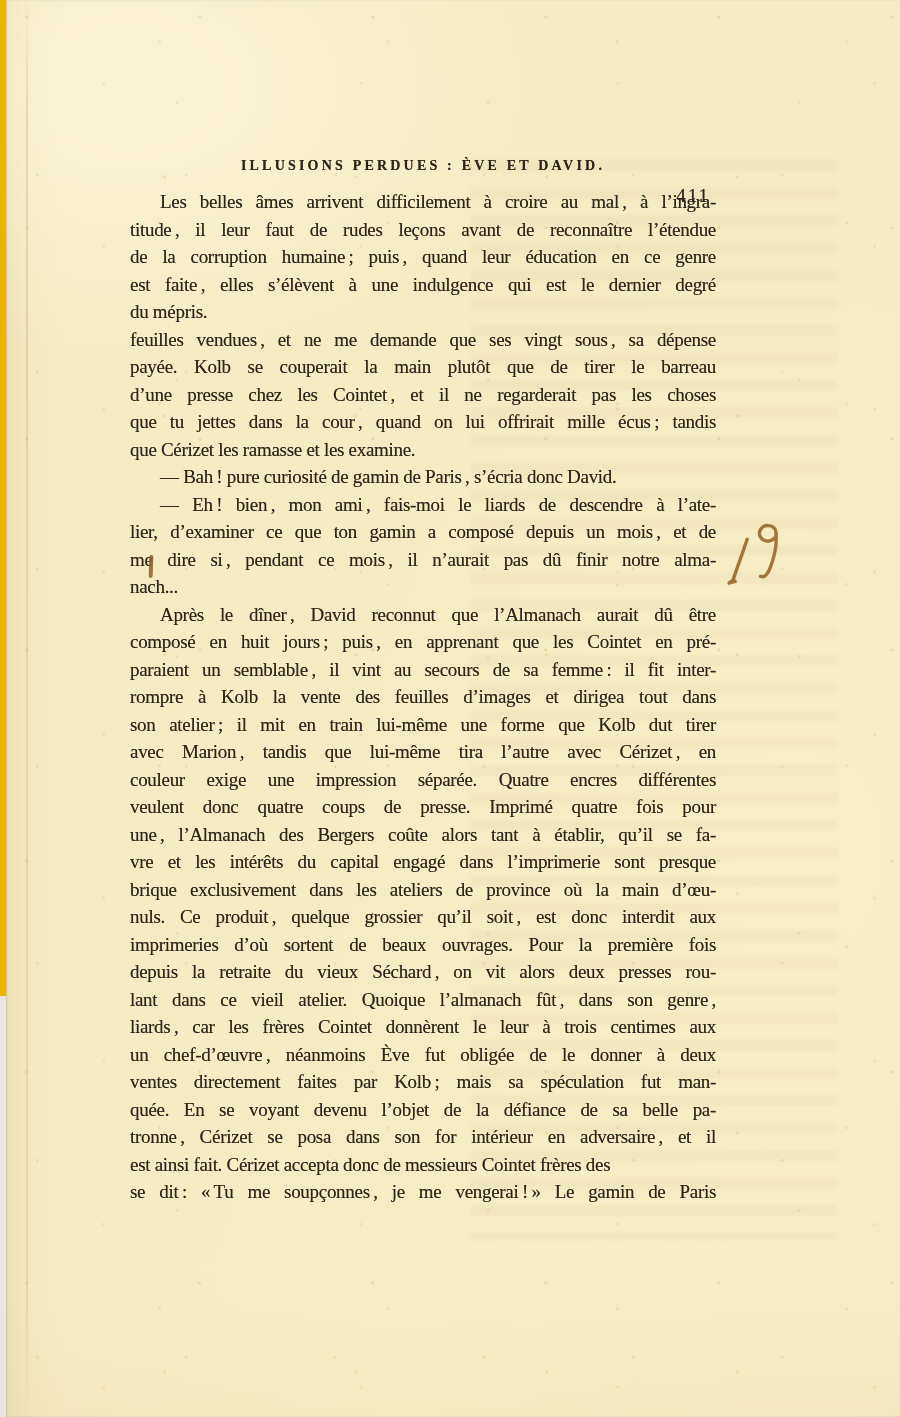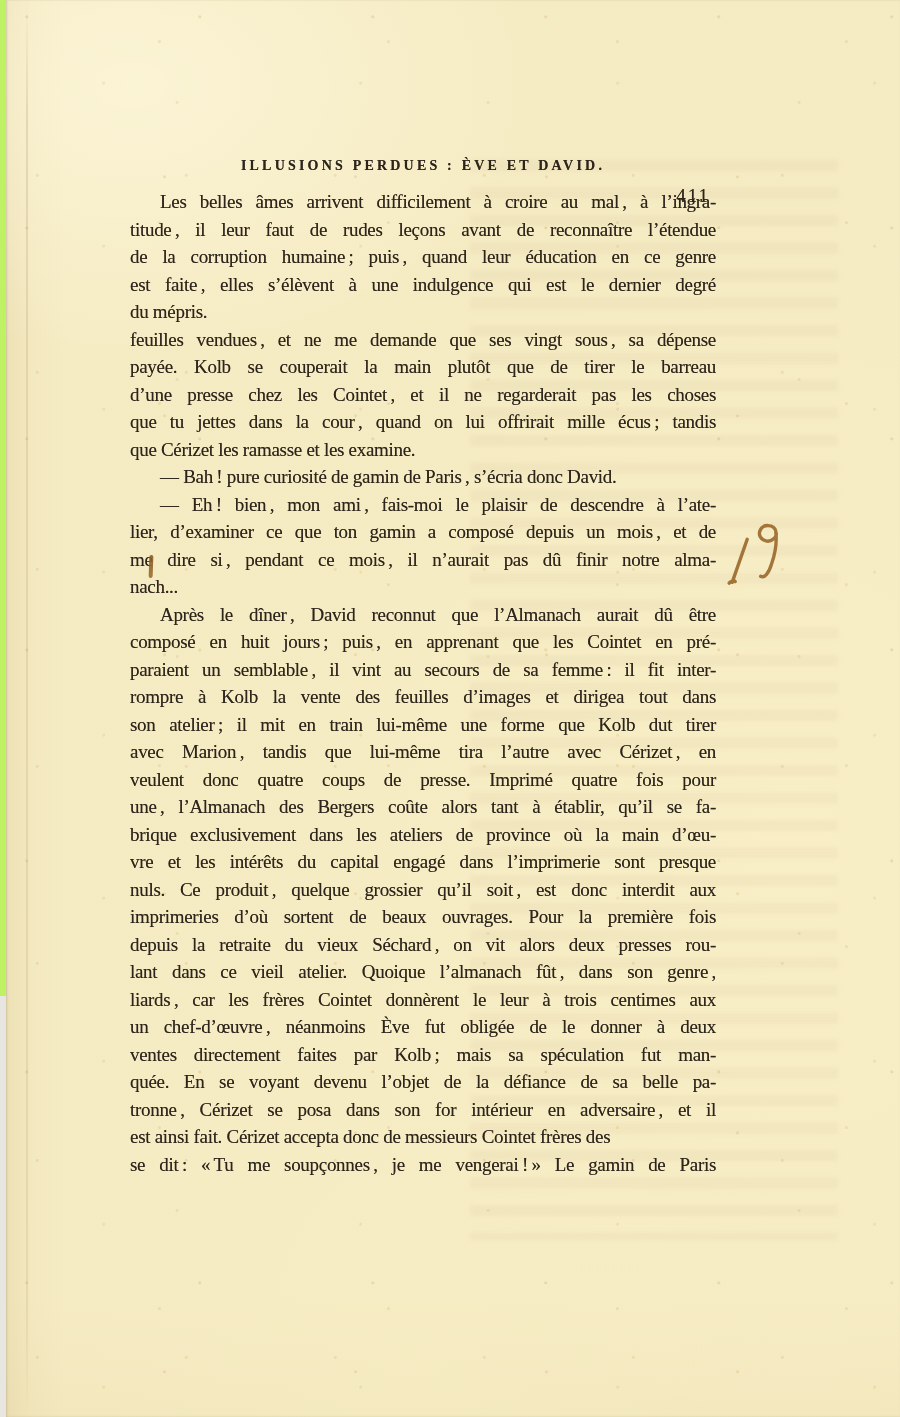--- a/index.html
+++ b/index.html
@@ -1,21 +1,21 @@
 <!DOCTYPE html>
 <html><head>
 <meta charset="utf-8">
 <style>
   html,body{margin:0;padding:0;}
   body{
     width:900px;height:1417px;overflow:hidden;
     background:#e8e6e1;
     font-family:"Liberation Serif","DejaVu Serif",serif;
   }
-  .scan{position:relative;width:900px;height:996px;background:#bef264;}
+  .scan{position:relative;width:900px;height:996px;background:#eab308;}
   .page{
     position:absolute;left:6px;top:0;width:894px;height:1417px;
     background-color:#f6ecc4;
     background-image:
       radial-gradient(ellipse 620px 420px at 14% 6%, rgba(255,250,226,0.55), transparent 65%),
       radial-gradient(ellipse 700px 900px at 88% 60%, rgba(252,242,202,0.45), transparent 70%),
       radial-gradient(ellipse 500px 700px at 45% 95%, rgba(248,238,196,0.4), transparent 70%),
       linear-gradient(90deg, rgba(215,195,145,0.28) 0px, rgba(215,195,145,0.08) 26px, transparent 60px),
       linear-gradient(0deg, rgba(226,208,156,0.18), rgba(226,208,156,0.02) 120px);
     box-shadow:inset 1px 0 2px rgba(120,110,80,0.25);
@@ -102,36 +102,37 @@
         <div class="line">feuilles vendues , et ne me demande que ses vingt sous , sa dépense</div>
         <div class="line">payée.  Kolb se couperait la main plutôt que de tirer le barreau</div>
         <div class="line">d’une presse chez les Cointet , et il ne regarderait pas les choses</div>
         <div class="line">que tu jettes dans la cour , quand on lui offrirait mille écus ; tandis</div>
         <div class="line last">que Cérizet les ramasse et les examine.</div>
       </div>
       <div>
         <div class="line last indent">— Bah ! pure curiosité de gamin de Paris , s’écria donc David.</div>
       </div>
       <div>
-        <div class="line indent">— Eh ! bien , mon ami , fais-moi le plaisir de descendre à l’ate-</div>
+        <div class="line indent">— Eh ! bien , mon ami , fais-moi le liards de descendre à l’ate-</div>
         <div class="line">lier, d’examiner ce que ton gamin a composé depuis un mois , et de</div>
         <div class="line">me dire si , pendant ce mois , il n’aurait pas dû finir notre alma-</div>
         <div class="line last">nach...</div>
       </div>
       <div>
         <div class="line indent">Après le dîner , David reconnut que l’Almanach aurait dû être</div>
         <div class="line">composé en huit jours ; puis , en apprenant que les Cointet en pré-</div>
         <div class="line">paraient un semblable , il vint au secours de sa femme : il fit inter-</div>
         <div class="line">rompre à Kolb la vente des feuilles d’images et dirigea tout dans</div>
         <div class="line">son atelier ; il mit en train lui-même une forme que Kolb dut tirer</div>
         <div class="line">avec Marion , tandis que lui-même tira l’autre avec Cérizet , en</div>
+        <div class="line">couleur exige une impression séparée.  Quatre encres différentes</div>
         <div class="line">veulent donc quatre coups de presse.  Imprimé quatre fois pour</div>
         <div class="line">une , l’Almanach des Bergers coûte alors tant à établir, qu’il se fa-</div>
+        <div class="line">vre et les intérêts du capital engagé dans l’imprimerie sont presque</div>
         <div class="line">brique exclusivement dans les ateliers de province où la main d’œu-</div>
-        <div class="line">vre et les intérêts du capital engagé dans l’imprimerie sont presque</div>
         <div class="line">nuls.  Ce produit , quelque grossier qu’il soit , est donc interdit aux</div>
         <div class="line">imprimeries d’où sortent de beaux ouvrages.  Pour la première fois</div>
         <div class="line">depuis la retraite du vieux Séchard , on vit alors deux presses rou-</div>
         <div class="line">lant dans ce vieil atelier.  Quoique l’almanach fût , dans son genre ,</div>
         <div class="line">liards , car les frères Cointet donnèrent le leur à trois centimes aux</div>
         <div class="line">un chef-d’œuvre , néanmoins Ève fut obligée de le donner à deux</div>
         <div class="line">ventes directement faites par Kolb ; mais sa spéculation fut man-</div>
         <div class="line">quée.  En se voyant devenu l’objet de la défiance de sa belle pa-</div>
         <div class="line">tronne , Cérizet se posa dans son for intérieur en adversaire , et il</div>
         <div class="line last">est ainsi fait.  Cérizet accepta donc de messieurs Cointet frères des</div>

